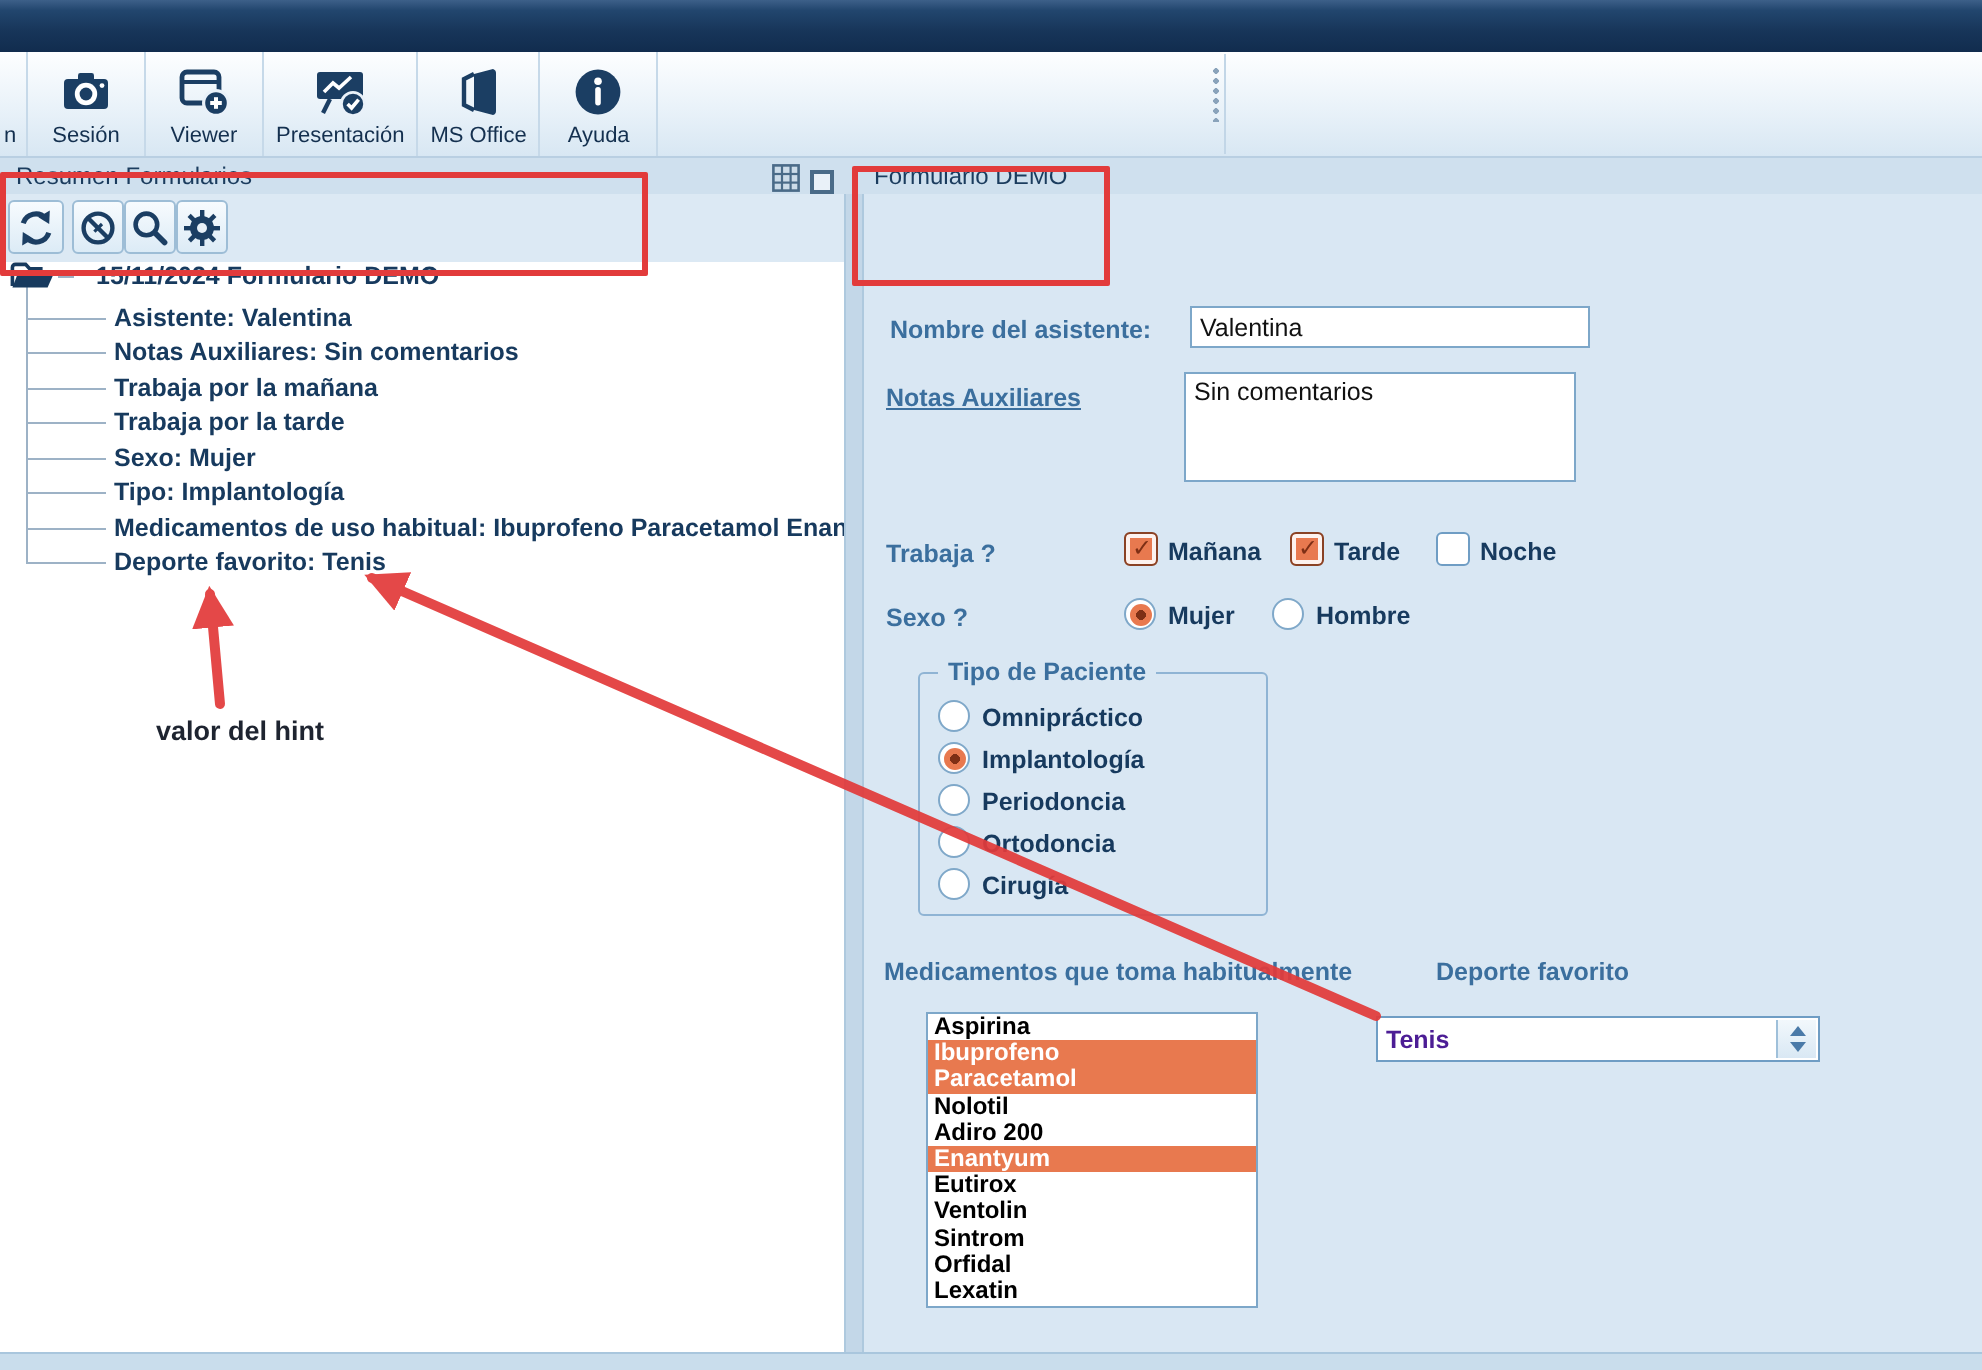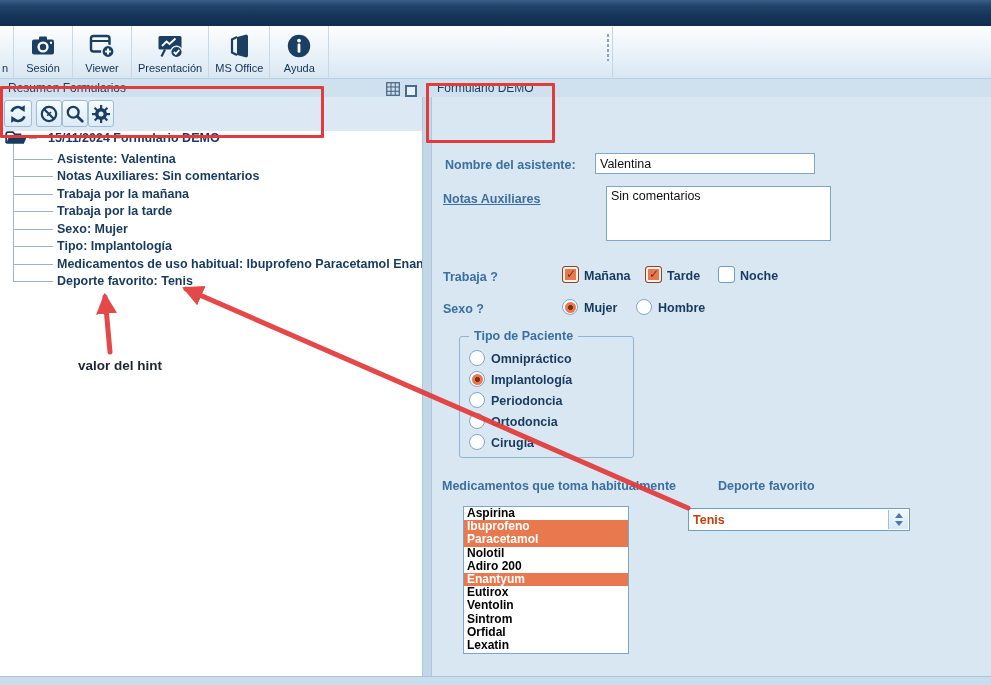--- a/index.html
+++ b/index.html
@@ -69,21 +69,21 @@
   #groupbox .legend{position:absolute;left:9px;top:-8px;background:#d9e7f3;padding:0 5px;
     font-size:12.5px;font-weight:600;color:#3b6f9e;white-space:nowrap;}
   #listbox{position:absolute;left:463px;top:506px;width:166px;height:148px;border:1px solid #7da7c9;
     background:#fff;box-sizing:border-box;overflow:hidden;}
   .lb-item{height:13.2px;line-height:13.4px;font-size:12px;font-weight:600;color:#000;
     padding-left:3px;white-space:nowrap;cursor:default;}
   .lb-item.sel{background:#e8794f;color:#fff;}
   #combo{position:absolute;left:688px;top:508px;width:222px;height:23px;border:1px solid #6f9dc4;
     background:#fff;box-sizing:border-box;}
   #combo input{position:absolute;left:0;top:0;width:158px;height:21px;border:none;outline:none;
-    font-family:inherit;font-size:12.5px;font-weight:600;color:#c2410c;padding:1px 4px;box-sizing:border-box;background:transparent;}
+    font-family:inherit;font-size:12.5px;font-weight:600;color:#4c1d95;padding:1px 4px;box-sizing:border-box;background:transparent;}
   #combo .spin{position:absolute;right:1px;top:1px;width:19px;height:19px;border-left:1px solid #9fc0da;
     background:linear-gradient(180deg,#f2f8fc,#d9e8f4);display:flex;flex-direction:column;
     align-items:center;justify-content:center;gap:3px;cursor:default;}
   .tri-up{width:0;height:0;border-left:4px solid transparent;border-right:4px solid transparent;border-bottom:5px solid #4a7aa8;}
   .tri-dn{width:0;height:0;border-left:4px solid transparent;border-right:4px solid transparent;border-top:5px solid #4a7aa8;}
   
   .redrect{position:absolute;border:3px solid #e23b3b;border-radius:1px;z-index:40;pointer-events:none;}
   #annot-svg{position:absolute;left:0;top:0;z-index:30;pointer-events:none;}
   #hintlabel{position:absolute;left:78px;top:358px;font-size:13.5px;font-weight:700;color:#1e2430;z-index:35;}
 </style>
@@ -287,23 +287,23 @@
     <div class="trow" style="left:0;top:143px;">
       <span class="conn"></span>
         <span class="txt">Deporte favorito: Tenis</span>
       </div>
   </div>
 
   <div id="splitter"></div>
   <div id="rightpanel"></div>
 
   <div class="flabel" style="left:445px;top:158px;">Nombre del asistente:</div>
-  <input class="tinput" style="left: 595px; top: 153px; width: 220px; height: 21px;" value="Valentina">
+  <input class="tinput" style="left: 595px; top: 153px; width: 200px; height: 21px;" value="Valentina">
   <div class="flabel" style="left:443px;top:192px;text-decoration:underline;">Notas Auxiliares</div>
-  <textarea class="tinput" style="left: 606px; top: 186px; width: 225px; height: 55px;">Sin comentarios</textarea>
+  <textarea class="tinput" style="left: 592px; top: 186px; width: 196px; height: 55px;">Sin comentarios</textarea>
 
   <div class="flabel" style="left:443px;top:270px;">Trabaja ?</div>
   <span class="cbox on" style="left:562px;top:266px;"></span>
   <span class="optlabel" style="left:584px;top:269px;">Mañana</span>
   <span class="cbox on" style="left:645px;top:266px;"></span>
   <span class="optlabel" style="left:667px;top:269px;">Tarde</span>
   <span class="cbox" style="left:718px;top:266px;"></span>
   <span class="optlabel" style="left:740px;top:269px;">Noche</span>
 
   <div class="flabel" style="left:443px;top:302px;">Sexo ?</div>

